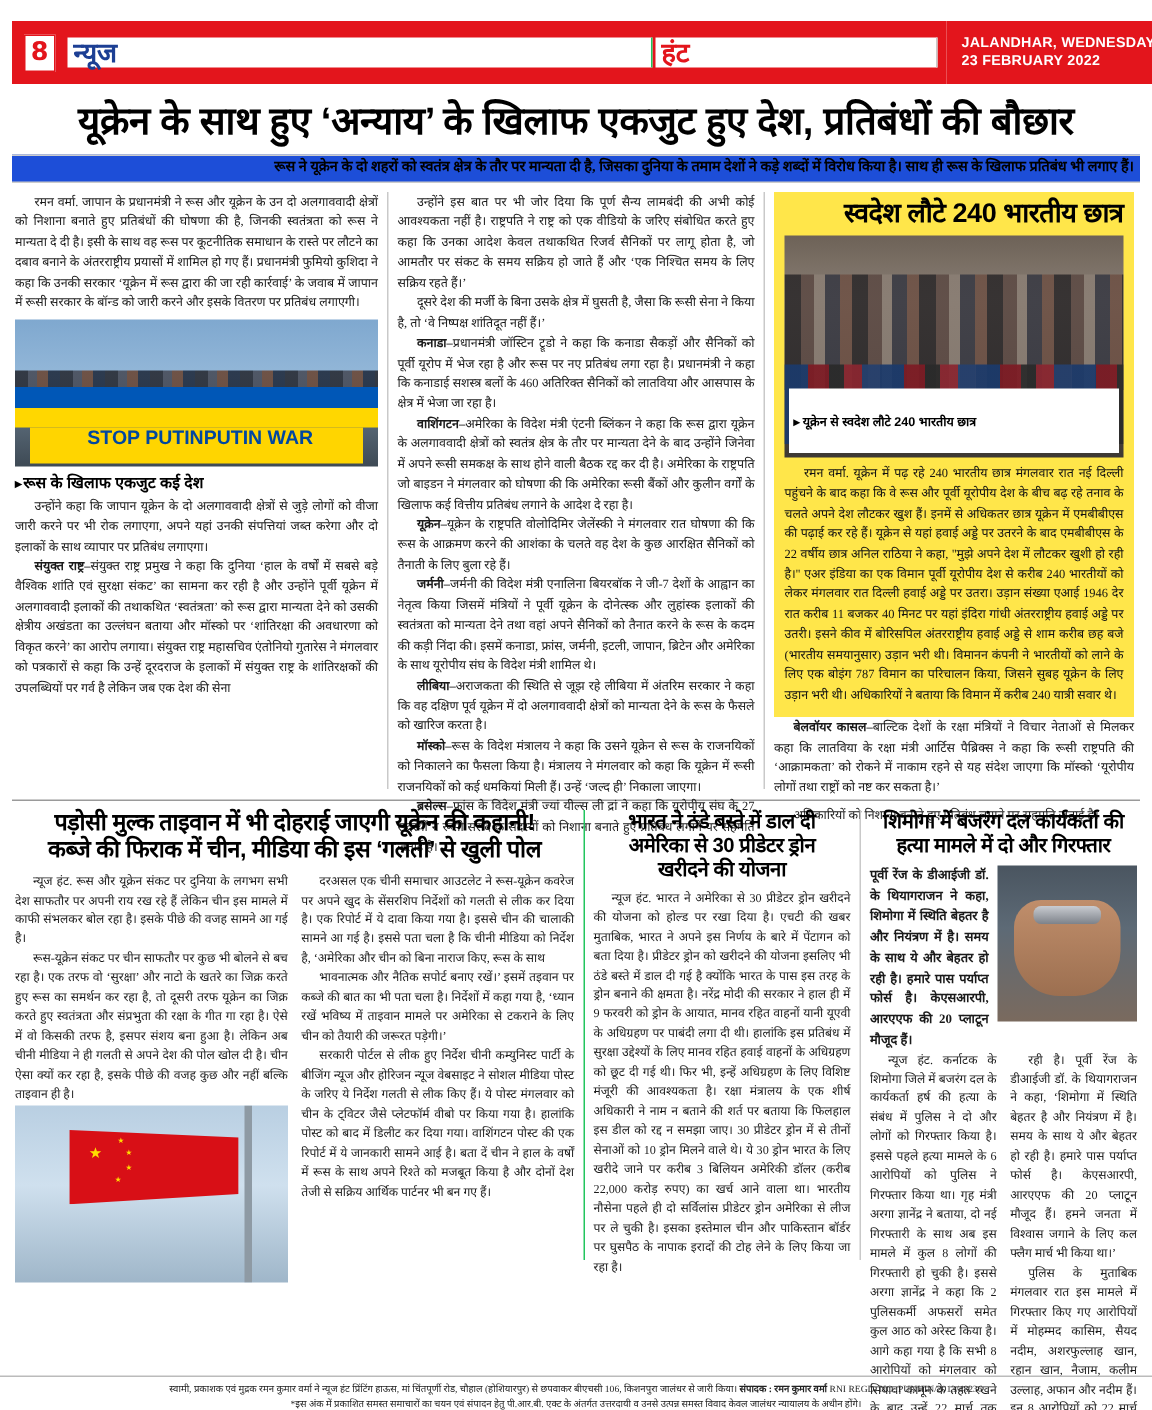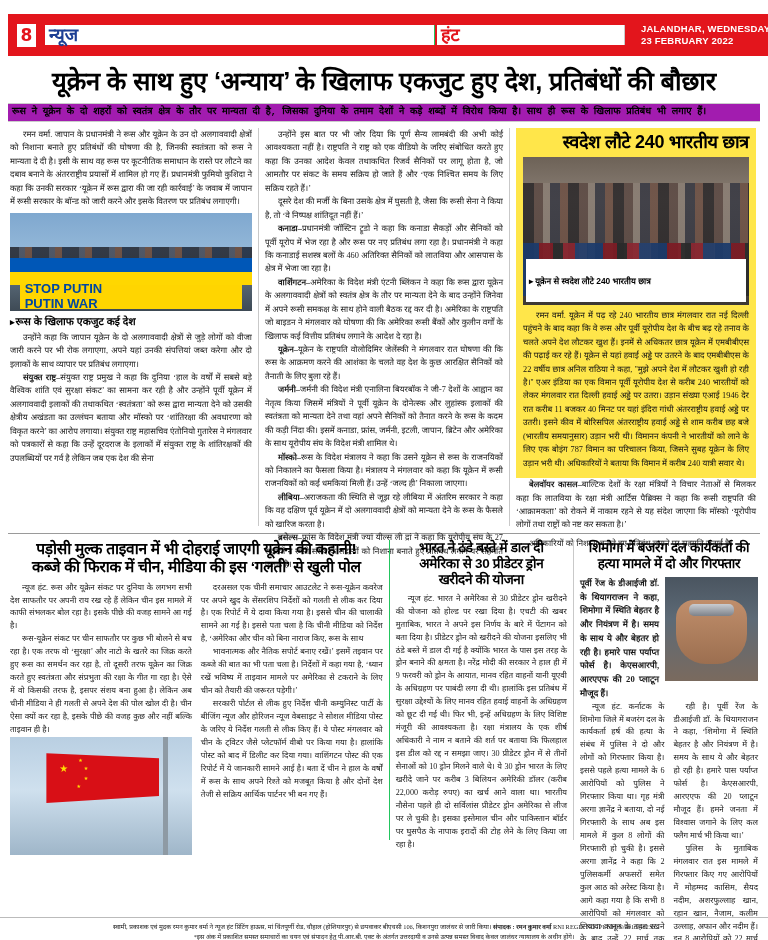--- a/index.html
+++ b/index.html
@@ -40,22 +40,22 @@
     padding: 0 10px 0 10px; flex: 0 0 auto;
   }
 
   
   .main-head {
     text-align: center; font-family: "Liberation Sans", sans-serif;
     font-weight: bold; font-size: 25.5px; letter-spacing: -.2px;
     margin: 11px 0 7px 0; color: #000; line-height: 1.12;
   }
   .sub-strip {
-    background: #a21caf; font-family: Liberation Mono, monospace;
-    font-weight: bold; font-size: 9.6px; text-align: left;
+    background: #1d4ed8; font-family: Liberation Serif, serif;
+    font-weight: bold; font-size: 9.6px; text-align: right;
     padding: 2.5px 4px; line-height: 1.3; color: #000;
     border-top: 1px solid #ccc; border-bottom: 1px solid #ccc;
   }
 
   
   .top-grid { display: flex; margin-top: 6px; height: 398px; }
   .col { padding: 0 6px; }
   .c1 { width: 251px; border-right: 1px solid #c9c9c9; padding-left: 2px; }
   .c2 { width: 251px; border-right: 1px solid #c9c9c9; }
   .c3 { width: 248px; padding-right: 2px; }
@@ -73,21 +73,21 @@
   }
   .photo .flagband { position:absolute; left:0; right:0; top:46%; height: 14px; background:#0057b7; }
   .photo .flagband2 { position:absolute; left:0; right:0; top:calc(46% + 14px); height: 13px; background:#ffd700; }
   .photo .ppl {
     position:absolute; bottom:34%; left:0; right:0; height: 30px;
     background: repeating-linear-gradient(90deg,#2b2f38 0 9px,#4a4f5c 9px 15px,#6b4a3a 15px 22px,#243043 22px 30px);
     opacity:.92;
   }
   .photo .plac {
     position:absolute; left:4%; bottom:2px; width:92%; height: 24px; background:#ffd500;
-    display:flex; flex-direction:column; justify-content:center; padding-left:5px;
+    display:flex; flex-direction:row; justify-content:center; padding-left:5px;
   }
   .photo .plac span { font-family:"Liberation Sans",sans-serif; font-weight:bold; font-size:13px; color:#0047a0; line-height:1.12; }
 
   .subhead-b {
     font-family: "Liberation Sans", sans-serif; font-weight: bold;
     font-size: 10.5px; margin: 3px 0 3px 0; color: #000;
   }
   .subhead-b::before { content: "\25B8"; font-size: 9px; margin-right: 1px; }
 
   
@@ -220,22 +220,22 @@
       <p class="body-txt"><span class="kicker">संयुक्त राष्ट्र–</span><span>संयुक्त राष्ट्र प्रमुख ने कहा कि दुनिया ‘हाल के वर्षों में सबसे बड़े वैश्विक शांति एवं सुरक्षा संकट’ का सामना कर रही है और उन्होंने पूर्वी यूक्रेन में अलगाववादी इलाकों की तथाकथित ‘स्वतंत्रता’ को रूस द्वारा मान्यता देने को उसकी क्षेत्रीय अखंडता का उल्लंघन बताया और मॉस्को पर ‘शांतिरक्षा की अवधारणा को विकृत करने’ का आरोप लगाया। संयुक्त राष्ट्र महासचिव एंतोनियो गुतारेस ने मंगलवार को पत्रकारों से कहा कि उन्हें दूरदराज के इलाकों में संयुक्त राष्ट्र के शांतिरक्षकों की उपलब्धियों पर गर्व है लेकिन जब एक देश की सेना</span></p>
     </div>
 
     <div class="col c2">
       <p class="body-txt">उन्होंने इस बात पर भी जोर दिया कि पूर्ण सैन्य लामबंदी की अभी कोई आवश्यकता नहीं है। राष्ट्रपति ने राष्ट्र को एक वीडियो के जरिए संबोधित करते हुए कहा कि उनका आदेश केवल तथाकथित रिजर्व सैनिकों पर लागू होता है, जो आमतौर पर संकट के समय सक्रिय हो जाते हैं और ‘एक निश्चित समय के लिए सक्रिय रहते हैं।’</p>
       <p class="body-txt">दूसरे देश की मर्जी के बिना उसके क्षेत्र में घुसती है, जैसा कि रूसी सेना ने किया है, तो ‘वे निष्पक्ष शांतिदूत नहीं हैं।’</p>
       <p class="body-txt"><span class="kicker">कनाडा–</span><span>प्रधानमंत्री जॉस्टिन ट्रूडो ने कहा कि कनाडा सैकड़ों और सैनिकों को पूर्वी यूरोप में भेज रहा है और रूस पर नए प्रतिबंध लगा रहा है। प्रधानमंत्री ने कहा कि कनाडाई सशस्त्र बलों के 460 अतिरिक्त सैनिकों को लातविया और आसपास के क्षेत्र में भेजा जा रहा है।</span></p>
       <p class="body-txt"><span class="kicker">वाशिंगटन–</span><span>अमेरिका के विदेश मंत्री एंटनी ब्लिंकन ने कहा कि रूस द्वारा यूक्रेन के अलगाववादी क्षेत्रों को स्वतंत्र क्षेत्र के तौर पर मान्यता देने के बाद उन्होंने जिनेवा में अपने रूसी समकक्ष के साथ होने वाली बैठक रद्द कर दी है। अमेरिका के राष्ट्रपति जो बाइडन ने मंगलवार को घोषणा की कि अमेरिका रूसी बैंकों और कुलीन वर्गों के खिलाफ कई वित्तीय प्रतिबंध लगाने के आदेश दे रहा है।</span></p>
       <p class="body-txt"><span class="kicker">यूक्रेन–</span><span>यूक्रेन के राष्ट्रपति वोलोदिमिर जेलेंस्की ने मंगलवार रात घोषणा की कि रूस के आक्रमण करने की आशंका के चलते वह देश के कुछ आरक्षित सैनिकों को तैनाती के लिए बुला रहे हैं।</span></p>
       <p class="body-txt"><span class="kicker">जर्मनी–</span><span>जर्मनी की विदेश मंत्री एनालिना बियरबॉक ने जी-7 देशों के आह्वान का नेतृत्व किया जिसमें मंत्रियों ने पूर्वी यूक्रेन के दोनेत्स्क और लुहांस्क इलाकों की स्वतंत्रता को मान्यता देने तथा वहां अपने सैनिकों को तैनात करने के रूस के कदम की कड़ी निंदा की। इसमें कनाडा, फ्रांस, जर्मनी, इटली, जापान, ब्रिटेन और अमेरिका के साथ यूरोपीय संघ के विदेश मंत्री शामिल थे।</span></p>
+      <p class="body-txt"><span class="kicker">लीबिया–</span><span>अराजकता की स्थिति से जूझ रहे लीबिया में अंतरिम सरकार ने कहा कि वह दक्षिण पूर्व यूक्रेन में दो अलगाववादी क्षेत्रों को मान्यता देने के रूस के फैसले को खारिज करता है।</span></p>
       <p class="body-txt"><span class="kicker">मॉस्को–</span><span>रूस के विदेश मंत्रालय ने कहा कि उसने यूक्रेन से रूस के राजनयिकों को निकालने का फैसला किया है। मंत्रालय ने मंगलवार को कहा कि यूक्रेन में रूसी राजनयिकों को कई धमकियां मिली हैं। उन्हें ‘जल्द ही’ निकाला जाएगा।</span></p>
-      <p class="body-txt"><span class="kicker">लीबिया–</span><span>अराजकता की स्थिति से जूझ रहे लीबिया में अंतरिम सरकार ने कहा कि वह दक्षिण पूर्व यूक्रेन में दो अलगाववादी क्षेत्रों को मान्यता देने के रूस के फैसले को खारिज करता है।</span></p>
       <p class="body-txt"><span class="kicker">ब्रसेल्स–</span><span>फ्रांस के विदेश मंत्री ज्यां यील्स ली द्रां ने कहा कि यूरोपीय संघ के 27 सदस्यों ने रूसी संसद के सदस्यों को निशाना बनाते हुए प्रतिबंध लगाने पर सहमति जताई है।</span></p>
     </div>
 
     <div class="col c3">
       <div class="ybox">
         <div class="ybox-head">स्वदेश लौटे 240 भारतीय छात्र</div>
         <div class="ybox-photo">
           <div class="crowd"></div>
           <div class="lugg"></div>
           <div class="ybox-cap">यूक्रेन से स्वदेश लौटे 240 भारतीय छात्र</div>

